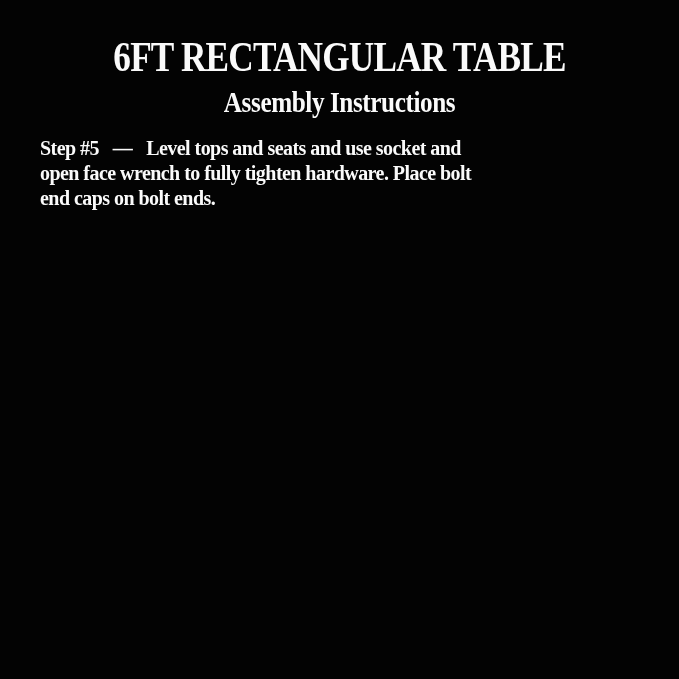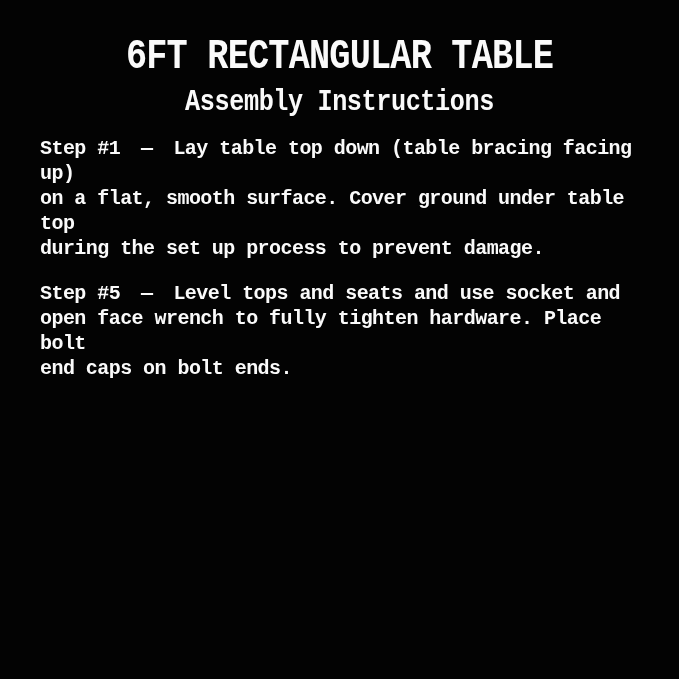--- a/index.html
+++ b/index.html
@@ -6,21 +6,21 @@
     margin: 0;
     padding: 0;
     background: #000000;
   }
   .poster {
     position: relative;
     width: 679px;
     height: 679px;
     background: #030303;
     color: #fafafa;
-    font-family: Liberation Mono, monospace;
+    font-family: Liberation Serif, serif;
     font-weight: 700;
     box-sizing: border-box;
     padding: 34px 38px 4px 38px;
     overflow: hidden;
   }
   .header {
     text-align: center;
   }
   .title {
     margin: 0;
@@ -54,20 +54,17 @@
 </head>
 <body>
 
 <div class="poster">
   <header class="header">
     <h1 class="title">6FT RECTANGULAR TABLE</h1>
     <h2 class="subtitle">Assembly Instructions</h2>
   </header>
 
   <main class="steps">
-    <p class="step">Step #1  —  Lay table top down (table bracing facing up)
-on a flat, smooth surface. Cover ground under table top
-during the set up process to prevent damage.</p>
     <p class="step">Step #5  —  Level tops and seats and use socket and
 open face wrench to fully tighten hardware. Place bolt
 end caps on bolt ends.</p>
   </main>
 </div>
 
 </body></html>

